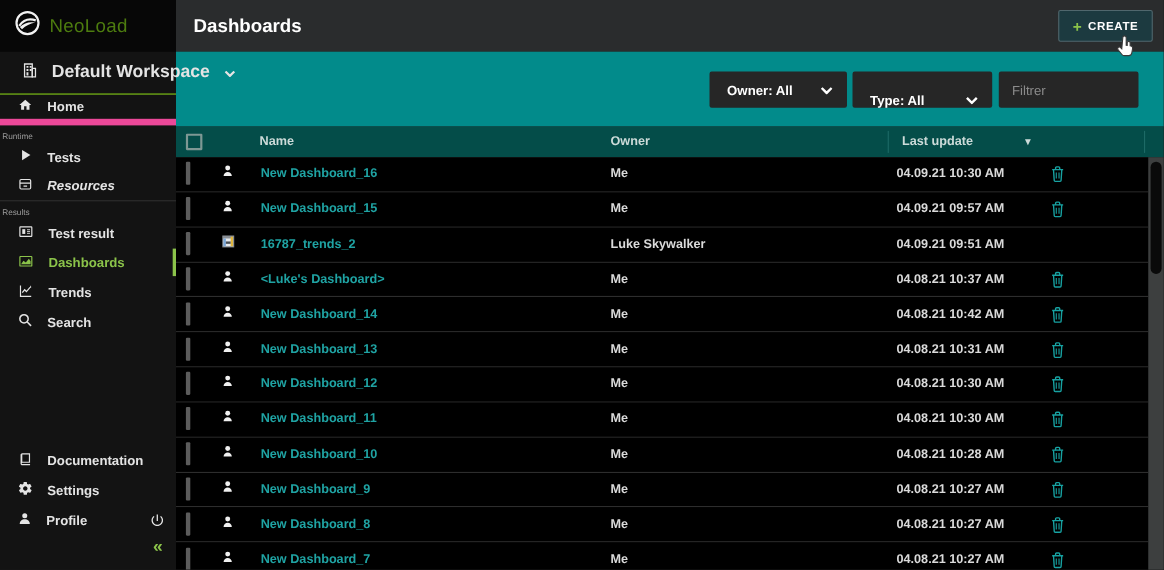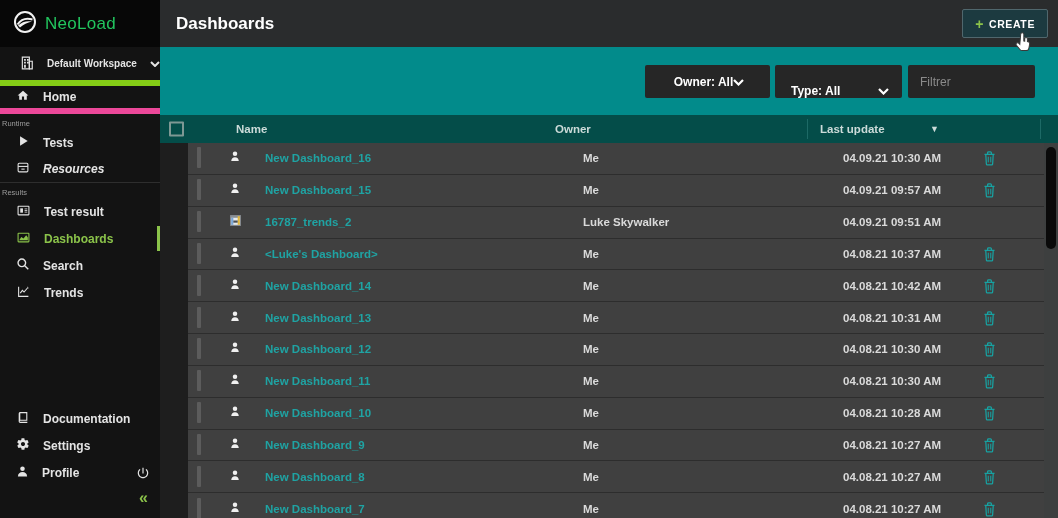--- a/index.html
+++ b/index.html
@@ -2,24 +2,24 @@
 <html><head>
 <meta charset="utf-8">
 <style>
   * { box-sizing: border-box; margin: 0; padding: 0; }
   html,body { width:1058px; height:518px; overflow:hidden; }
   body { position:relative; background:#1c1c1c; font-family:"Liberation Sans", sans-serif; }
 
   
   .sidebar { position:absolute; left:0; top:0; width:160px; height:518px; background:#131313; display:flex; flex-direction:column; z-index:10; }
   .logo-row { height:47px; background:#070707; display:flex; align-items:center; padding-left:13px; gap:8px; flex:none; }
-  .logo-text { color:#22c55e; font-size:17px; letter-spacing:.3px; }
+  .logo-text { color:#4d7c0f; font-size:17px; letter-spacing:.3px; }
   .side-item { position:relative; display:flex; align-items:center; gap:13px; padding-left:16px; padding-right:10px; color:#e4e4e4; font-size:12px; font-weight:700; flex:none; cursor:default; }
   .side-item .lbl { white-space:nowrap; }
-  .workspace-row { height:39px; border-bottom:6px solid #84cc16; font-size:10px;padding-left:20px; }
+  .workspace-row { height:39px; border-bottom:1px solid #84cc16; font-size:16px;padding-left:20px; }
   .home-row { height:28px; border-bottom:6px solid #ec4899; }
   .sec-label { color:#9b9b9b; font-size:7.5px; font-weight:400; padding:5px 0 1px 2px; flex:none; }
   .item-26 { height:27px; }
   .divider { border-bottom:1px solid #2e2e2e; flex:none;font-style:italic; }
   .active { color:#8bc34a; }
   .active-bar { position:absolute; right:0; top:1px; bottom:1px; width:3px; background:#8bc34a; }
   .spacer { flex:1 1 auto; }
   .chev-ws { margin-left:auto; }
   .power-btn { margin-left:auto; display:flex; }
   .collapse-row { height:24px; display:flex; justify-content:flex-end; align-items:center; padding-right:12px; margin-bottom:8px; flex:none; }
@@ -28,37 +28,37 @@
 
   
   .main { position:absolute; left:160px; top:0; width:898px; height:518px; background:#1e1e1e; }
   .topbar { position:absolute; top:0; left:0; right:0; height:47px; background:#2a2c2d; }
   .page-title { position:absolute; left:16px; top:0; line-height:47px; color:#fff; font-size:17px; font-weight:700; }
   .create-btn { position:absolute; right:10px; top:9px; height:29px; padding:0 12px; background:#1c3a40; border:1px solid #50676d; border-radius:2px; color:#fff; font-size:10.5px; font-weight:700; letter-spacing:.6px; display:flex; align-items:center; gap:5px; cursor:pointer; font-family:"Liberation Sans", sans-serif; }
   .create-plus { color:#8bc34a; font-size:14px; font-weight:700; line-height:1; }
 
   .filter-band { position:absolute; top:47px; left:0; right:0; height:68px; background:#028b8b; }
   .dd { position:absolute; top:18px; height:33px; background:#262626; border-radius:2px; color:#fff; font-size:12px; font-weight:700; display:flex; align-items:center; justify-content:space-between; padding:0 13px 0 16px; cursor:pointer; }
-  .dd-owner { left:485px; width:125px;justify-content:center; }
+  .dd-owner { left:485px; width:125px; }
   .dd-type { left:615px; width:127px;align-items:flex-end; }
   .filter-input { position:absolute; top:18px; left:748px; width:127px; height:33px; background:#262626; border:none; border-radius:2px; color:#fde047; font-size:12px; padding:0 12px; outline:none; font-family:"Liberation Sans", sans-serif; }
   .filter-input::placeholder { color:#8b8b8b; }
 
   .table-header { position:absolute; top:115px; left:0; right:0; height:28px; background:#044d49; color:#ccdbd9; font-size:11.5px; font-weight:700; }
   .th { position:absolute; top:50%; transform:translateY(-50%); }
   .th-name { left:76px; } .th-owner { left:395px; } .th-update { left:660px; }
   .hdr-div { position:absolute; top:4px; bottom:4px; width:1px; background:#1d6a66; }
   .hd1 { left:647px; } .hd2 { left:880px; }
   .sort-arrow { left:770px; font-size:9px; cursor:pointer; }
 
   .cbx { width:15px; height:15px; border:2px solid #5c5c5c; border-radius:1px; background:transparent; cursor:pointer; }
   .cbx-hdr { border-color:#7e9894; position:absolute; left:9px; top:50%; transform:translateY(-50%); }
 
   .list { position:absolute; top:143px; left:0; width:884px; height:375px; overflow:hidden; background:#1e1e1e; }
-  .trow { position:relative; height:31.85px; background:#404040; border-bottom:1px solid #2d2d2d;margin-left:28px; }
+  .trow { position:relative; height:31.85px; background:#000000; border-bottom:1px solid #2d2d2d; }
   .tc { position:absolute; top:50%; transform:translateY(-50%); }
   .tc-cb { left:9px; } .tc-icon { left:41px; display:flex; }
   .tc-name { left:77px; color:#1fa3a3; font-size:11.5px; font-weight:700; cursor:pointer; white-space:nowrap; }
   .tc-owner { left:395px; color:#dadada; font-size:11.5px; font-weight:700; }
   .tc-date { left:655px; color:#dadada; font-size:11.5px; font-weight:700; }
   .tc-trash { left:794px; display:flex; cursor:pointer; }
 
   .vscroll { position:absolute; right:0; top:143px; width:14px; height:375px; background:#3d3f3f; z-index:20; }
   .vthumb { position:absolute; left:2px; top:4px; width:10px; height:102px; background:#0a0a0a; border-radius:6px; cursor:pointer; }
 
@@ -145,37 +145,37 @@
           <rect x="2" y="4" width="20" height="16" rx="1" fill="none" stroke="#8bc34a" stroke-width="2"></rect>
           <path d="M4 17l4-6 4 3 5-6 3 4v5H4z" fill="#8bc34a"></path>
         </svg>
     </span>
     <span class="lbl">Dashboards</span>
     <span class="active-bar"></span>
   </div>
 
   <div class="side-item item-26">
     <span>
-      <svg width="14" height="14" viewBox="0 0 24 24" fill="none" stroke="#e4e4e4" stroke-width="2.4">
-          <circle cx="10" cy="10" r="6.5"></circle>
-          <path d="M15 15l6 6"></path>
-        </svg>
-    </span>
-    <span class="lbl">Search</span>
-  </div>
-
-  <div class="side-item item-26">
-    <span>
       <svg width="15" height="13" viewBox="0 0 24 24" fill="none" stroke="#e4e4e4" stroke-width="2">
           <path d="M3 3v18h18"></path>
           <path d="M6 15l4-5 3 3 6-7"></path>
           <path d="M19 4h1v3" stroke-width="1.5"></path>
         </svg>
     </span>
     <span class="lbl">Trends</span>
+  </div>
+
+  <div class="side-item item-26">
+    <span>
+      <svg width="14" height="14" viewBox="0 0 24 24" fill="none" stroke="#e4e4e4" stroke-width="2.4">
+          <circle cx="10" cy="10" r="6.5"></circle>
+          <path d="M15 15l6 6"></path>
+        </svg>
+    </span>
+    <span class="lbl">Search</span>
   </div>
 
   <div class="spacer"></div>
 
   <div class="side-item item-26">
     <span>
       <svg width="14" height="13" viewBox="0 0 24 24" fill="#e4e4e4">
           <path d="M20 2H7C5.3 2 4 3.3 4 5v14c0 1.7 1.3 3 3 3h13v-2H7c-.6 0-1-.4-1-1s.4-1 1-1h13V2zM7 4h11v12H7z"></path>
         </svg>
     </span>

